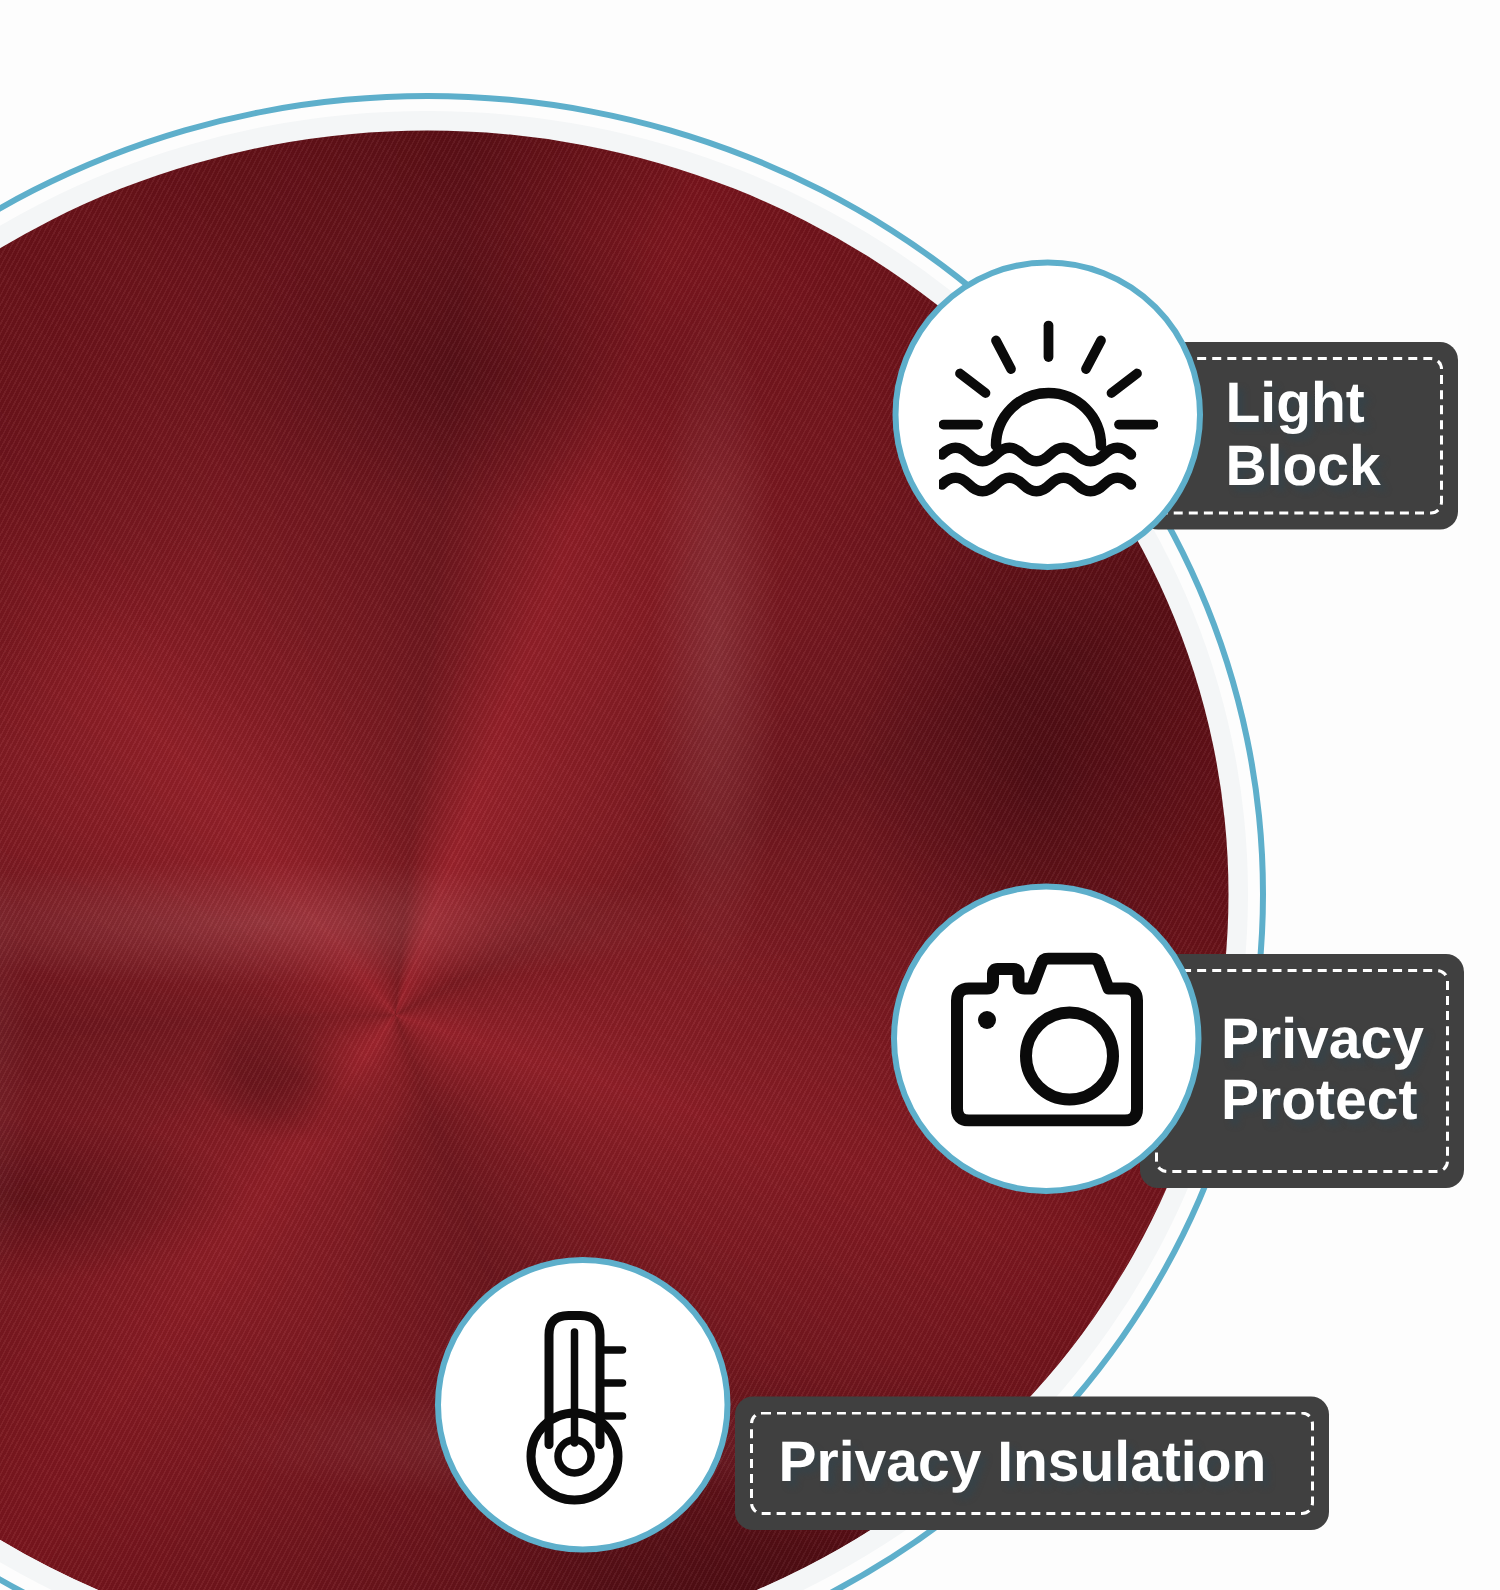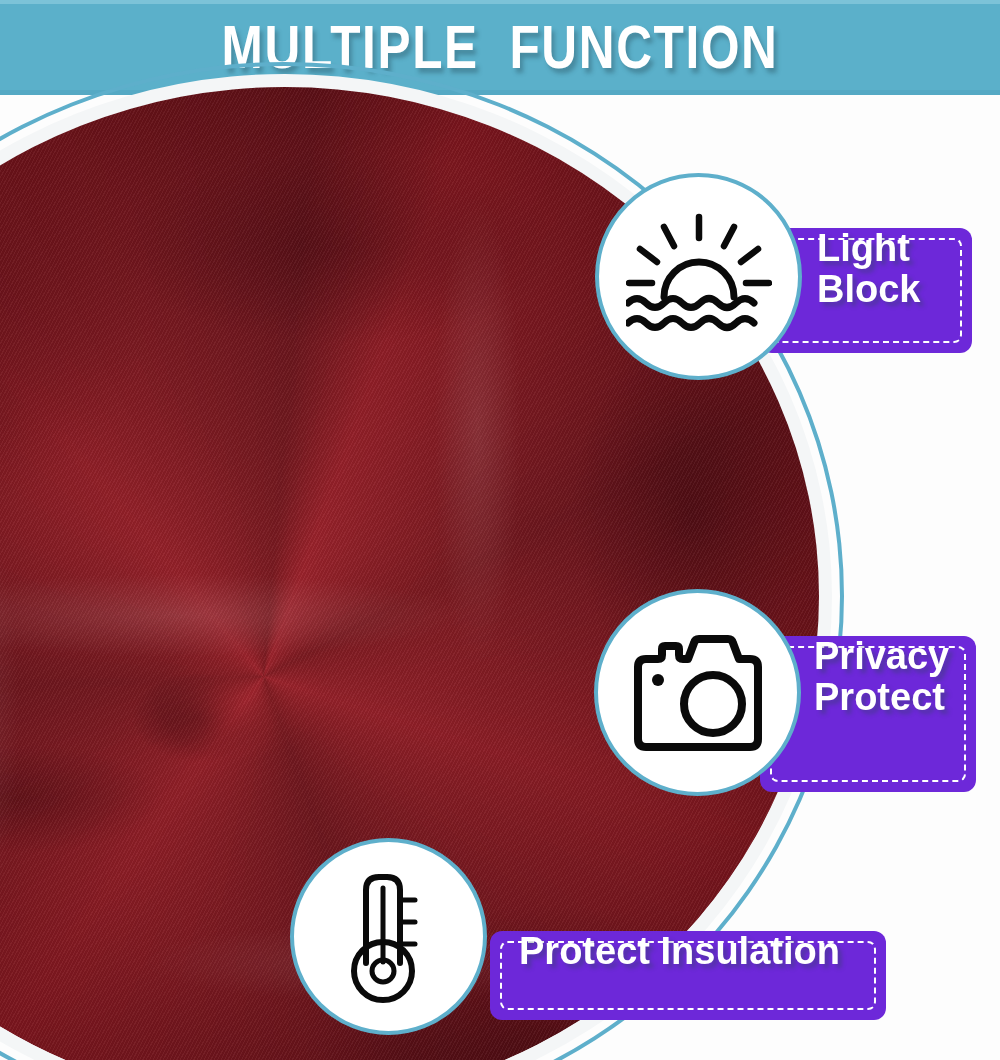--- a/index.html
+++ b/index.html
@@ -131,23 +131,24 @@
     border: 4px solid #5eafcb;
     border-radius: 50%;
     pointer-events: none;
   }
 
   
   .badge { position: absolute; }
 
   .badge-box {
     position: absolute;
-    background: #6d28d9;
+    background: #404040;
     border-radius: 12px;
     display: flex;
+    align-items: center;
   }
   .badge-box .dashed {
     position: absolute;
     left: 10px; top: 10px; right: 10px; bottom: 10px;
     border: 2px dashed #ffffff;
     border-radius: 8px;
     pointer-events: none;
   }
   .badge-label {
     position: relative;
@@ -184,23 +185,20 @@
   
   #badge-thermal .badge-circle { left: 290px; top: 838px; width: 197px; height: 197px; }
   #badge-thermal .badge-box    { left: 490px; top: 931px; width: 396px; height: 89px; }
   #badge-thermal .badge-label  { font-size: 38px; padding-left: 29px; }
 </style>
 </head>
 <body>
 
 <div id="stage">
 
-  <div id="banner">
-    <div id="banner-title">MULTIPLE  FUNCTION</div>
-  </div>
 
   <div id="fabric-wrap">
     <div id="fabric"></div>
     <div id="fabric-swirl"></div>
     <div id="fabric-weave"></div>
     <div id="fabric-folds"></div>
   </div>
   <div id="fabric-gap"></div>
   <div id="ring"></div>
 
@@ -269,21 +267,21 @@
         </g>
 
         <circle cx="30" cy="45" r="6" fill="#0a0a0a"></circle>
       </svg>
     </div>
   </div>
 
   <div class="badge" id="badge-thermal">
     <div class="badge-box">
       <div class="dashed"></div>
-      <div class="badge-label">Protect Insulation</div>
+      <div class="badge-label">Privacy Insulation</div>
     </div>
     <div class="badge-circle">
       <svg width="96" height="142" viewBox="0 0 96 142">
         <g fill="none" stroke="#0a0a0a" stroke-width="6" stroke-linecap="round">
 
           <circle cx="42" cy="105" r="29" stroke-width="6"></circle>
 
           <path d="M25 97 L25 24 q0 -13 13 -13 L46 11 q13 0 13 13 L59 97" stroke-width="6"></path>
 
           <line x1="42" y1="22" x2="42" y2="96" stroke-width="5"></line>

